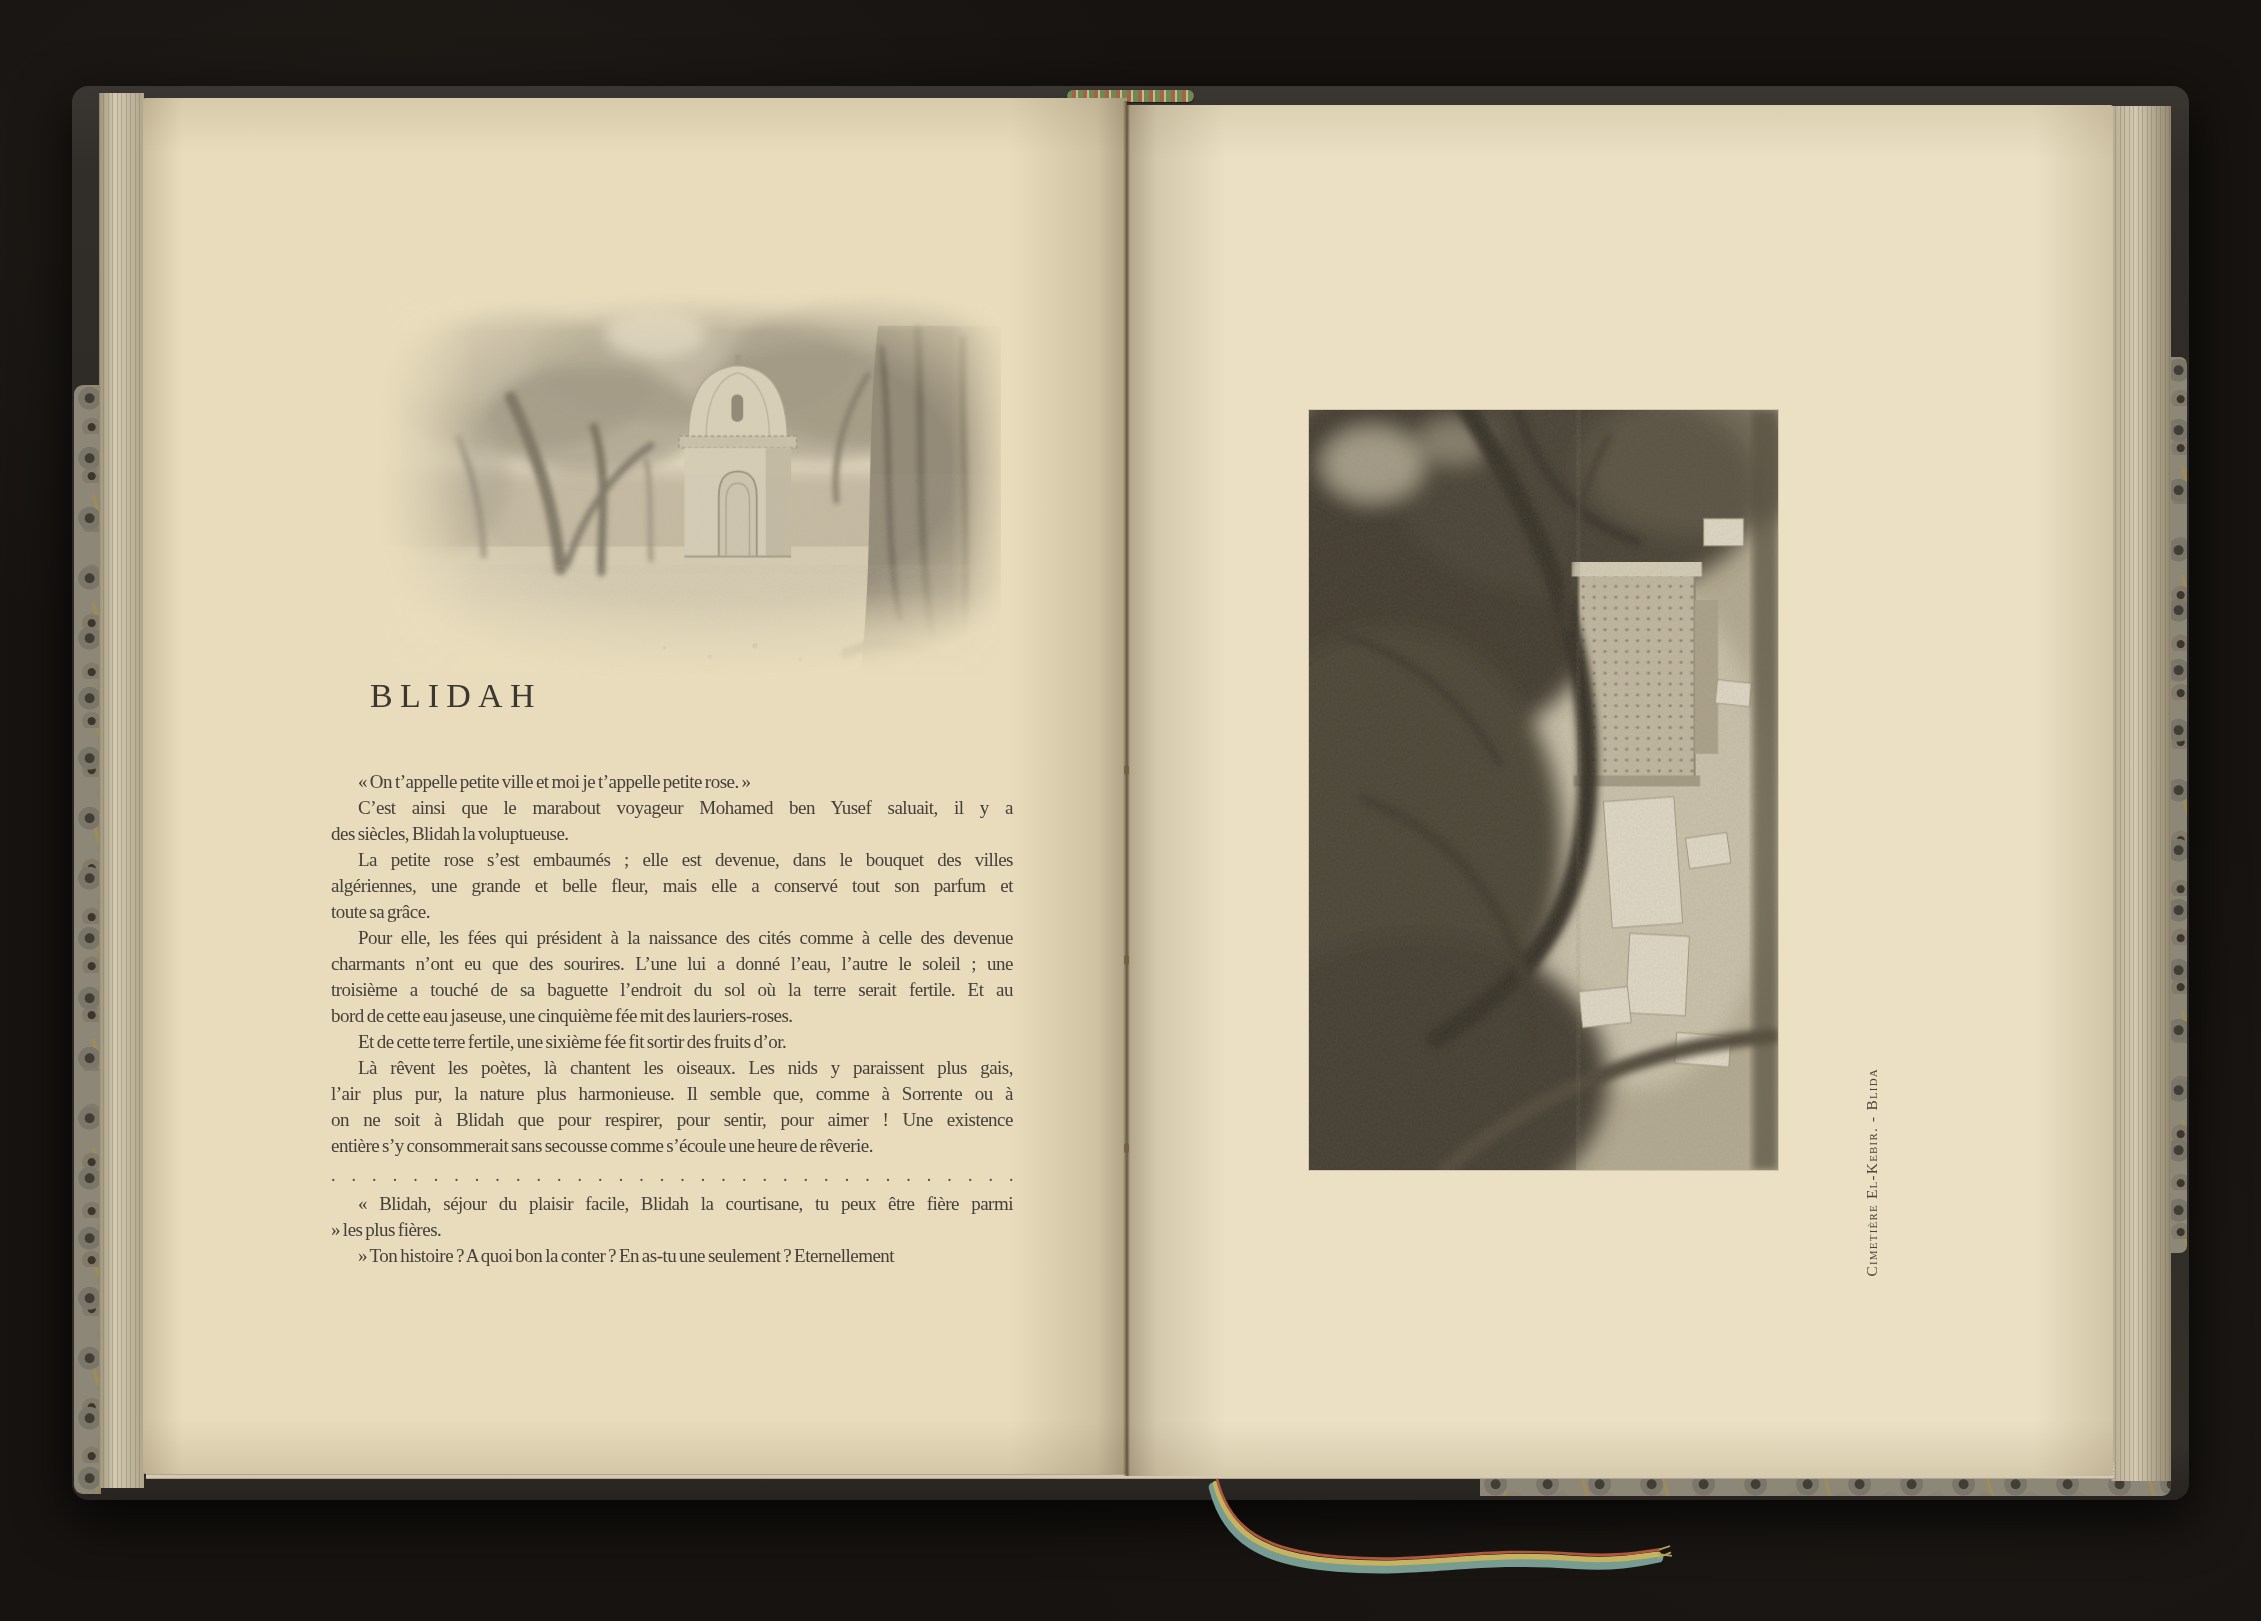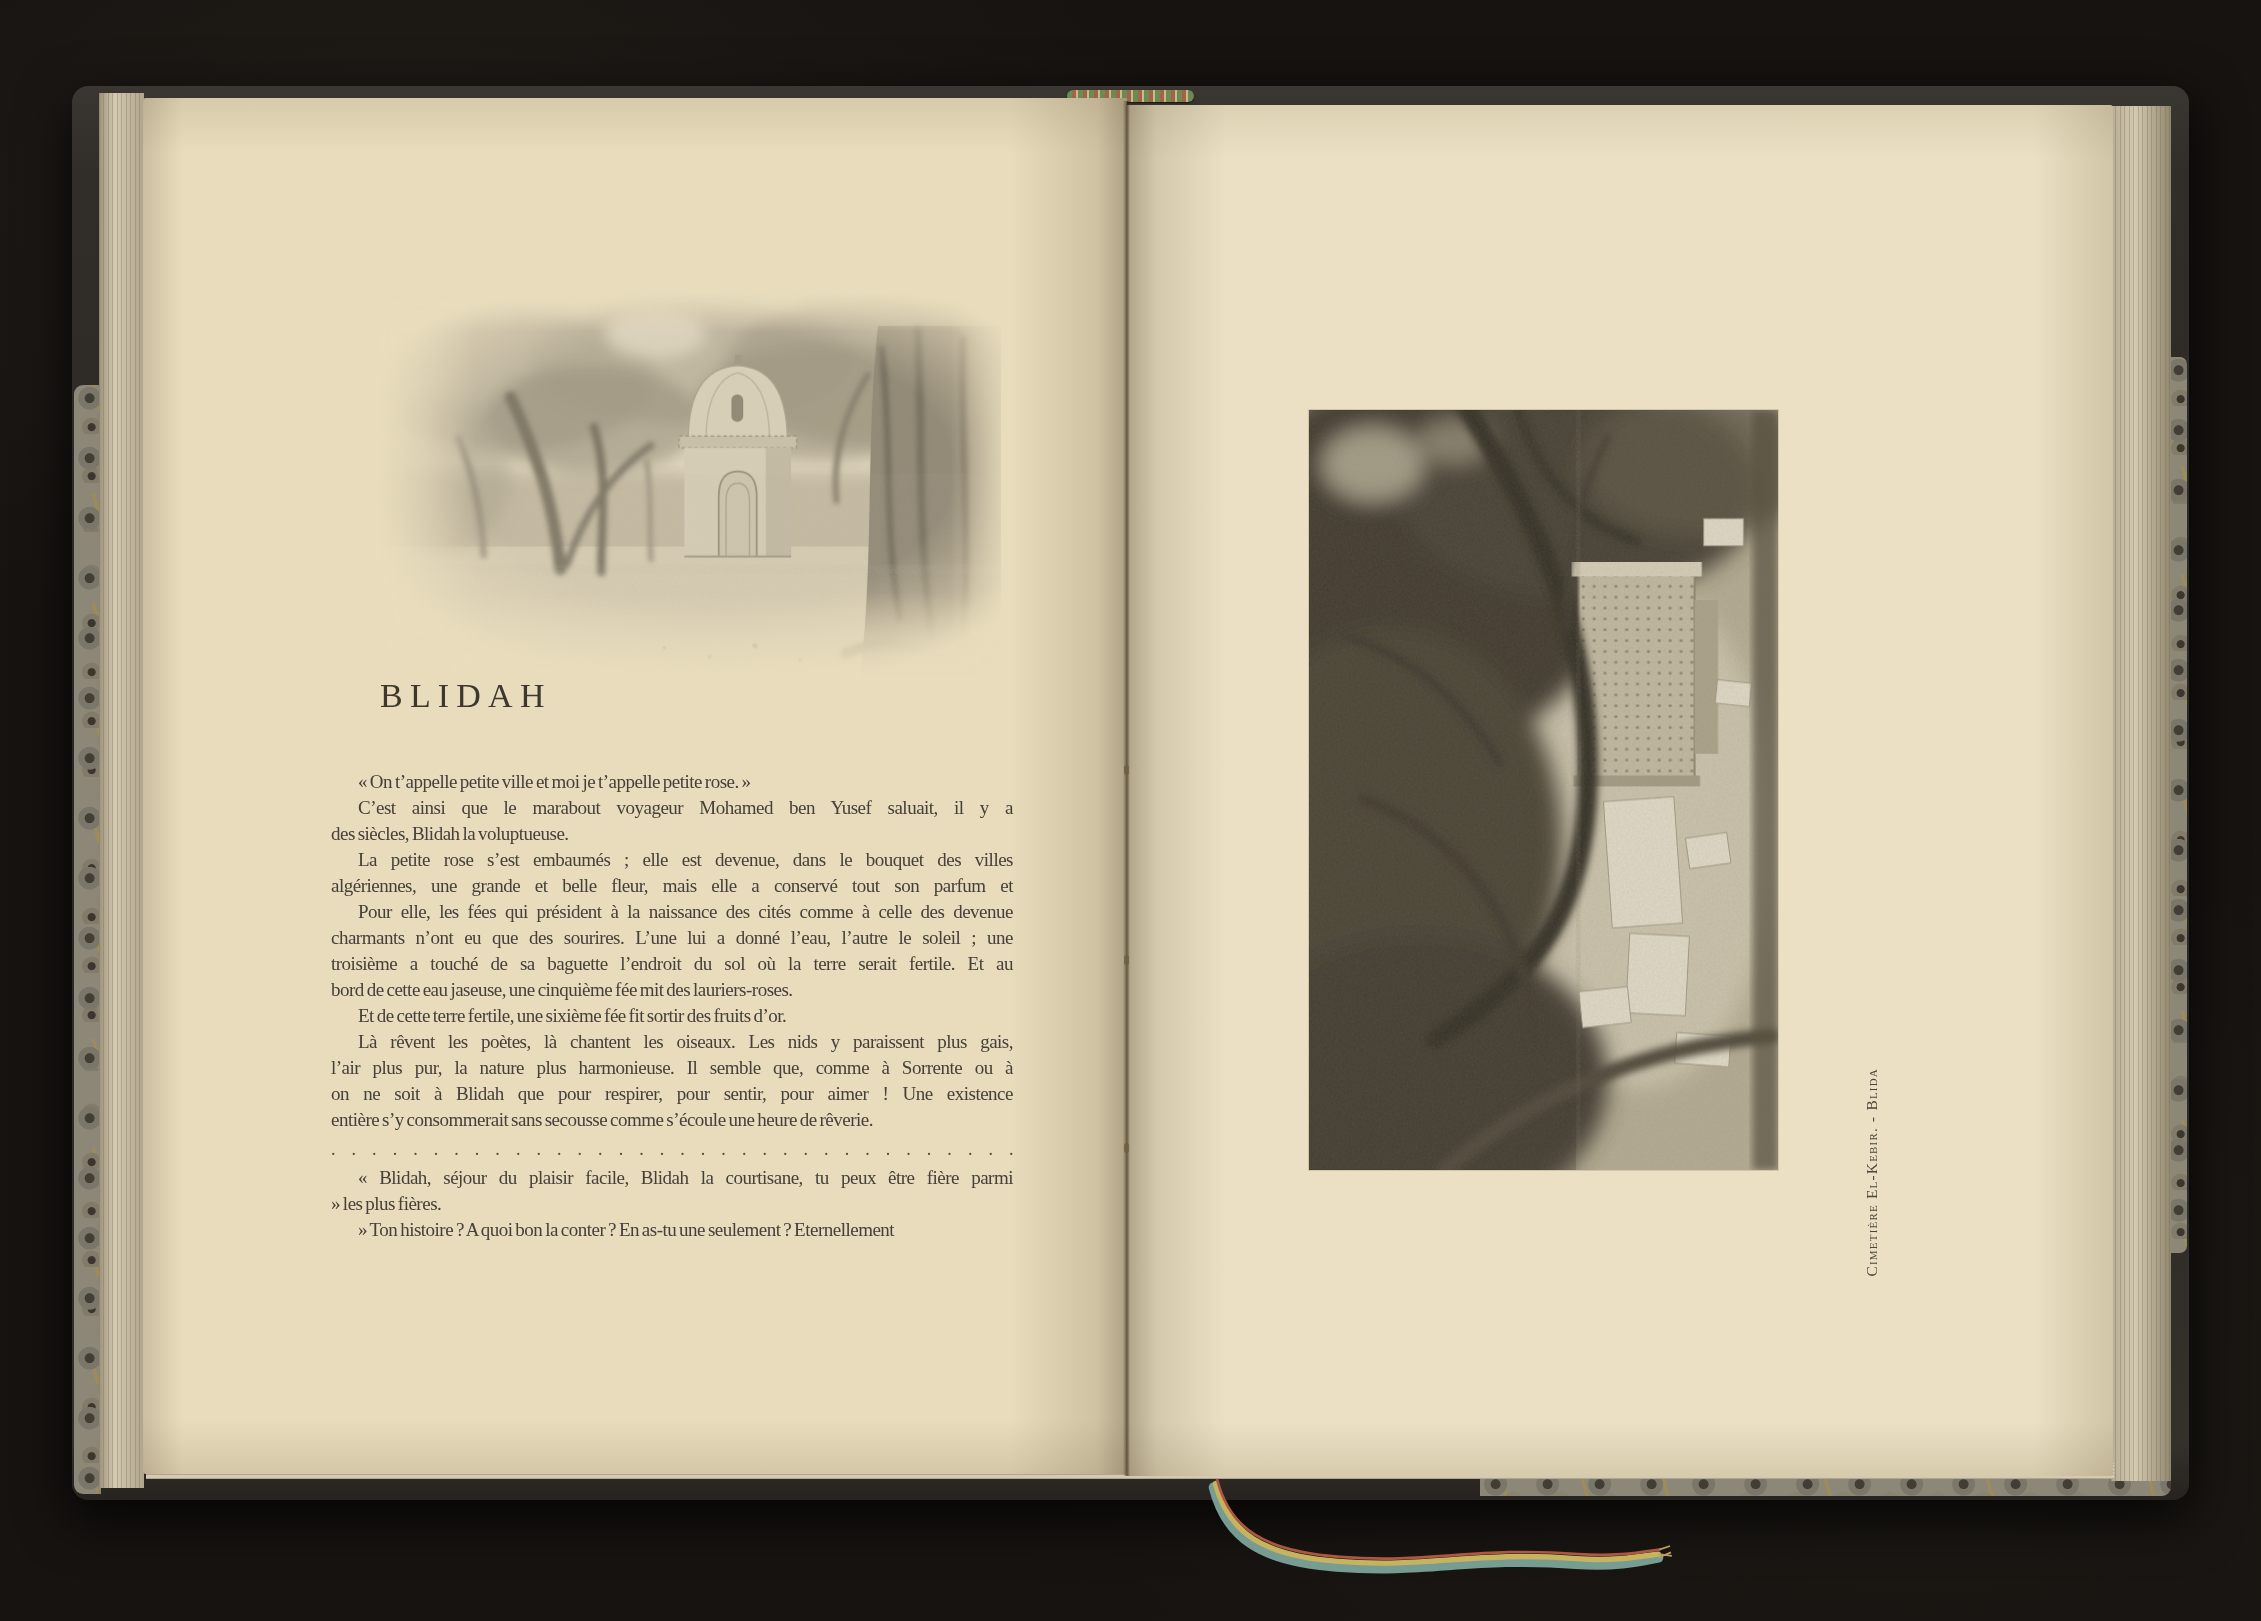--- a/index.html
+++ b/index.html
@@ -52,21 +52,21 @@
   .stitch{position:absolute;left:0.9px;width:5.4px;height:10px;border-radius:2.7px;background:#6f5d3e;opacity:.8;}
   
   .photo{position:absolute;overflow:hidden;}
   .photo-left{left:232px;top:195px;width:626px;height:384px;}
   .photo-left::after{content:"";position:absolute;inset:0;
     background:
       linear-gradient(to right, #e8dcbc 0%, rgba(232,220,188,0) 16%),
       linear-gradient(to left, rgba(232,220,188,.8) 0%, rgba(232,220,188,0) 8%),
       linear-gradient(to bottom, rgba(232,220,188,.9) 0%, rgba(232,220,188,0) 10%, rgba(232,220,188,0) 78%, rgba(232,220,188,.9) 100%),
       radial-gradient(ellipse 62% 58% at 54% 46%, rgba(232,220,188,0) 62%, rgba(232,220,188,.55) 88%, rgba(232,220,188,.95) 100%);}
-  .page-title{position:absolute;left:237px;top:579px;margin:0;font-weight:400;
+  .page-title{position:absolute;left:227px;top:579px;margin:0;font-weight:400;
     font-size:34px;letter-spacing:7.2px;color:#3c372f;font-family:"Liberation Serif",serif;}
   .text-col{position:absolute;left:188px;top:671px;width:682px;color:#45403a;
     font-size:19px;letter-spacing:-0.5px;word-spacing:-1.4px;line-height:26px;}
   .para{margin:0;}
   .line{text-align:justify;text-align-last:left;white-space:normal;}
   .line.just{text-align-last:justify;}
   .line.ind{text-indent:27px;}
   .dots{text-align:justify;text-align-last:justify;color:#565046;font-size:18px;line-height:28px;margin:2.7px 0 1.8px 0;}
   
   .photo-right{left:182px;top:305px;width:469px;height:760px;box-shadow:0 0 0 0.9px rgba(120,105,75,.25);}
@@ -177,20 +177,21 @@
           <div class="para">
             <div class="line ind">« On t’appelle petite ville et moi je t’appelle petite rose. »</div>
           </div>
           <div class="para">
             <div class="line just ind">C’est ainsi que le marabout voyageur Mohamed ben Yusef saluait, il y a</div>
             <div class="line">des siècles, Blidah la voluptueuse.</div>
           </div>
           <div class="para">
             <div class="line just ind">La petite rose s’est embaumés ; elle est devenue, dans le bouquet des villes</div>
             <div class="line just">algériennes, une grande et belle fleur, mais elle a conservé tout son parfum et</div>
+            <div class="line">toute sa grâce.</div>
           </div>
           <div class="para">
             <div class="line just ind">Pour elle, les fées qui président à la naissance des cités comme à celle des devenue</div>
             <div class="line just">charmants n’ont eu que des sourires. L’une lui a donné l’eau, l’autre le soleil ; une</div>
             <div class="line just">troisième a touché de sa baguette l’endroit du sol où la terre serait fertile. Et au</div>
             <div class="line">bord de cette eau jaseuse, une cinquième fée mit des lauriers-roses.</div>
           </div>
           <div class="para">
             <div class="line ind">Et de cette terre fertile, une sixième fée fit sortir des fruits d’or.</div>
           </div>

